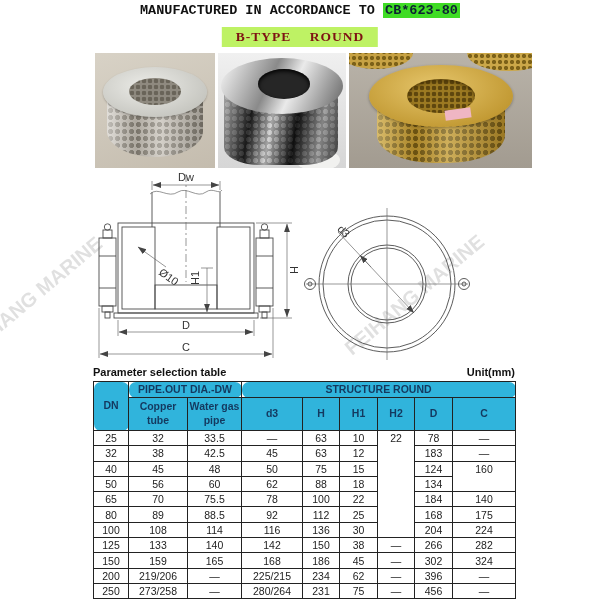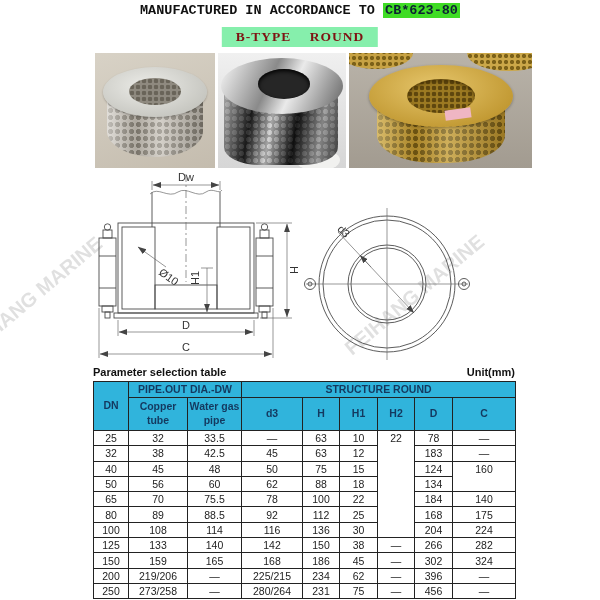--- a/index.html
+++ b/index.html
@@ -3,21 +3,21 @@
 <meta charset="utf-8">
 <style>
   html,body{margin:0;padding:0;background:#fff;}
   .page{position:relative;width:600px;height:600px;background:#fff;overflow:hidden;
         font-family:"Liberation Sans",sans-serif;}
   
   .title-line{position:absolute;top:3px;left:0;width:600px;text-align:center;
       font-family:Liberation Mono, monospace;font-weight:bold;font-size:13.5px;color:#111;}
   .title-line .hl{background:#3fdc25;color:#0d2233;padding:0 2px;}
   .badge{position:absolute;top:27px;left:50%;transform:translateX(-50%);
-      background:#86efac;color:#7e1313;font-family:"Liberation Serif",serif;
+      background:#bef264;color:#7e1313;font-family:"Liberation Serif",serif;
       font-weight:bold;font-size:13.5px;padding:2px 14px;word-spacing:14px;letter-spacing:1px;}
   
   .photos{position:absolute;top:53px;left:95px;width:437px;height:115px;display:flex;gap:3px;}
   .photo{position:relative;height:115px;overflow:hidden;flex:none;}
   .photo.p1{width:120px;background:linear-gradient(160deg,#d8d2c6,#c4bcae);}
   .photo.p2{width:128px;background:linear-gradient(#f0f0f0,#d6d6d6);}
   .photo.p3{width:183px;background:linear-gradient(#b9b3a9,#a29b90);}
   .photo div{position:absolute;}
   .dots{background-size:7px 7px;}
   .p1 .body{left:12px;top:40px;width:96px;height:64px;border-radius:0 0 48px 48px/0 0 26px 26px;
@@ -56,21 +56,21 @@
   .drawing .ln{stroke:#4a4a4a;stroke-width:.9;fill:none;}
   .drawing .thin{stroke:#6a6a6a;stroke-width:.7;fill:none;}
   .drawing text{font:11px "Liberation Sans",sans-serif;fill:#333;}
   .drawing .wm{font:bold 20px "Liberation Sans",sans-serif;fill:#cdcdcd;opacity:.6;}
   
   .tcap{position:absolute;top:366px;left:93px;width:422px;display:flex;justify-content:space-between;
       font-weight:bold;font-size:11px;color:#111;align-items:center;}
   table.params{position:absolute;top:381px;left:93px;width:422px;border-collapse:collapse;table-layout:fixed;}
   .params th,.params td{border:1px solid #222;text-align:center;padding:0;overflow:hidden;}
   .params thead th{background:#30b4dc;color:#14395f;font-size:10.5px;line-height:1.3;}
-  .params .hr1 th{height:15px;}
+  .params .hr1 th{height:15px;border-radius:7px;}
   .params .hr2 th{height:32px;}
   .params tbody td{height:14.3px;font-size:10.5px;color:#222;}
   .params td.vtop{vertical-align:top;padding-top:1px;}
 </style>
 </head>
 <body>
 
 <div class="page">
 
   <div class="title-line">

